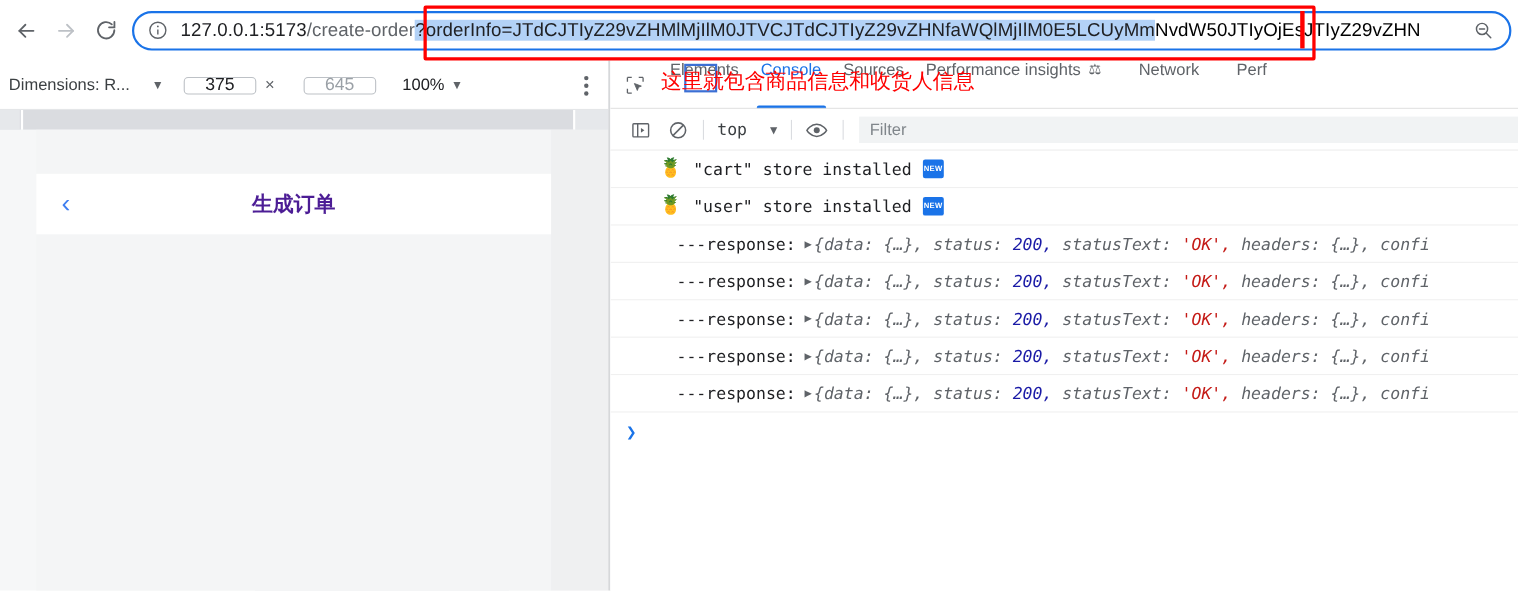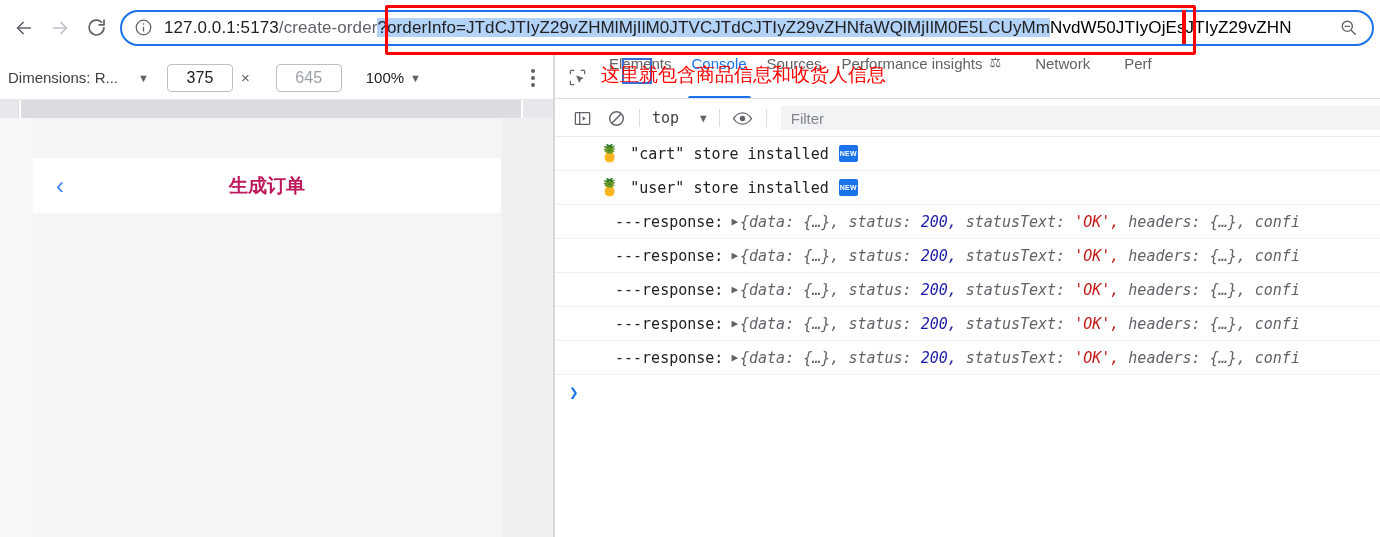--- a/index.html
+++ b/index.html
@@ -54,21 +54,21 @@
 
   
   .device-toolbar{
     position:absolute;left:0;top:55px;width:553px;height:45px;
     background:#fff;display:flex;align-items:center;box-sizing:border-box;padding:0 8px;
     font-size:15px;color:#3c4043;
   }
   .dim-label{display:flex;align-items:center;gap:20px;}
   .caret{font-size:11px;color:#5f6368;}
   .num-input{
-    width:66px;height:28px;border:1px solid #bdc1c6;border-radius:4px;background:#fff;
+    width:66px;height:16px;border:1px solid #bdc1c6;border-radius:4px;background:#fff;
     display:flex;align-items:center;justify-content:center;font-size:16px;color:#202124;
     margin-left:18px;box-sizing:border-box;
   }
   .num-input.placeholder{color:#9aa0a6;}
   .times{margin:0 8px;color:#5f6368;font-size:15px;}
   .zoomsel{margin-left:24px;display:flex;align-items:center;gap:6px;font-size:15px;color:#202124;}
   .kebab{margin-left:auto;width:24px;display:flex;flex-direction:column;align-items:center;gap:3px;}
   .kebab i{width:4px;height:4px;border-radius:50%;background:#5f6368;display:block;}
 
   .ruler{
@@ -89,21 +89,21 @@
   }
   .page-header{
     position:absolute;left:0;top:40px;width:468px;height:55px;background:#ffffff;
     display:flex;align-items:center;
   }
   .page-back{
     width:54px;display:flex;align-items:center;justify-content:center;color:#3f7ef0;font-size:24px;
     font-weight:400;
   }
   .page-title{
-    flex:1 1 auto;text-align:center;font-size:19px;font-weight:bold;color:#be185d;
+    flex:1 1 auto;text-align:center;font-size:19px;font-weight:bold;color:#4c1d95;
     margin-left:-54px;font-family:Liberation Mono, monospace;
   }
   .device-right-strip{
     position:absolute;left:501px;top:0;width:52px;height:419px;background:#eff0f1;
   }
 
   
   .splitter{position:absolute;left:553px;top:55px;width:2px;height:482px;background:#d6d8da;}
   .toolbar-sep{position:absolute;left:0;top:99px;width:553px;height:1px;background:#e4e6e8;}
 

